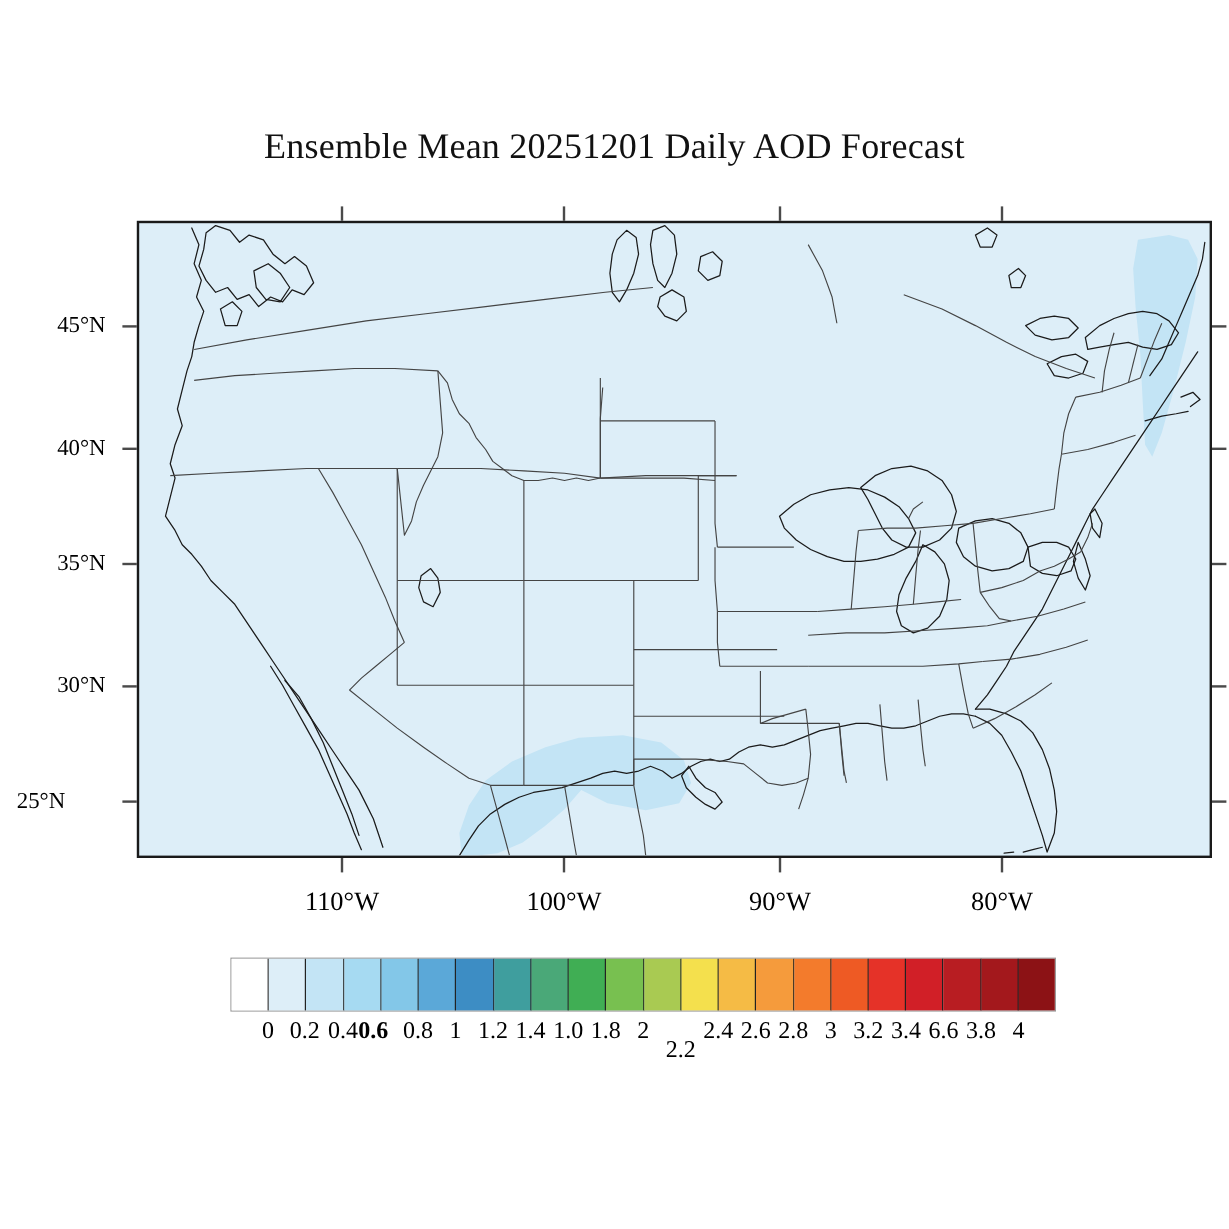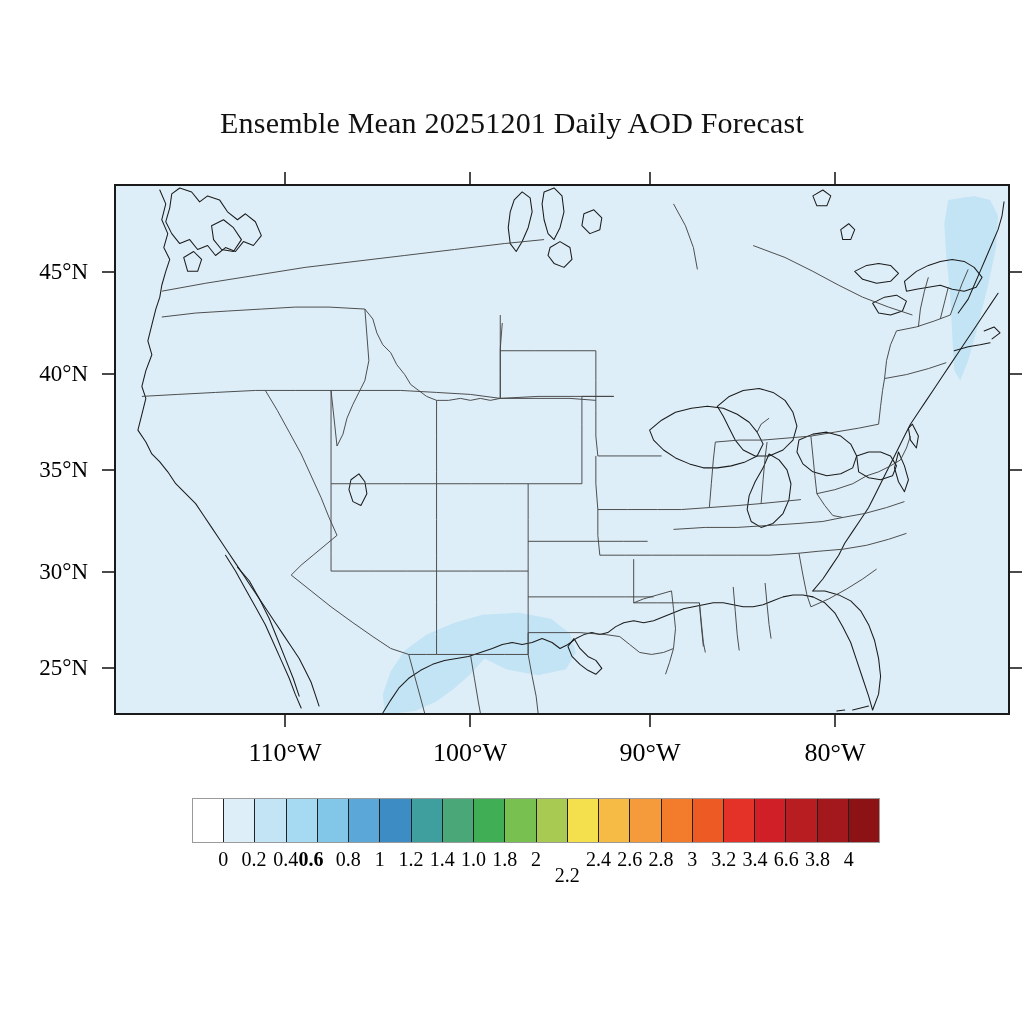--- a/index.html
+++ b/index.html
@@ -21,26 +21,26 @@
     border:2px solid #1a1a1a;box-sizing:border-box;
     background:#ddeef8;overflow:hidden;
   }
   #map-svg{display:block;width:100%;height:100%;}
 
   
   .tick-v{position:absolute;width:12px;height:2px;background:#4a4a4a;}
   .tick-h{position:absolute;width:2px;height:12px;background:#4a4a4a;}
 
   .lat-label{
-    position:absolute;right:1024px;text-align:right;font-size:23px;
+    position:absolute;right:1024px;text-align:right;font-size:19px;
     white-space:nowrap;transform:translateY(-50%);
   }
   .lat-label{right:auto;}
   .lon-label{
-    position:absolute;font-size:26px;white-space:nowrap;
+    position:absolute;font-size:22px;white-space:nowrap;
     transform:translateX(-50%);
   }
 
   
   #cbar-wrap{position:absolute;left:192px;top:798px;width:688px;height:45px;}
   #cbar{display:flex;width:100%;height:100%;
         border:1px solid #9a9a9a;box-sizing:border-box;}
   .cb-cell{flex:1 1 0;height:100%;border-right:1px solid #222;box-sizing:border-box;}
   .cb-cell:last-child{border-right:none;}
   #cbar-labels{position:absolute;left:192px;top:848px;width:688px;height:30px;}
@@ -283,21 +283,21 @@
     <div class="tick-v" style="left:102px;top:271px;"></div>
     <div class="tick-v" style="left:102px;top:373px;"></div>
     <div class="tick-v" style="left:102px;top:469px;"></div>
     <div class="tick-v" style="left:102px;top:571px;"></div>
     <div class="tick-v" style="left:102px;top:667px;"></div>
 
     <div class="lat-label" style="left:14px;top:272px;width:74px;text-align:right;">45°N</div>
     <div class="lat-label" style="left:14px;top:374px;width:74px;text-align:right;">40°N</div>
     <div class="lat-label" style="left:14px;top:470px;width:74px;text-align:right;">35°N</div>
     <div class="lat-label" style="left:14px;top:572px;width:74px;text-align:right;">30°N</div>
-    <div class="lat-label" style="left:14px;top:668px;width:74px;text-align:right;">25°N</div>
+    <div class="lat-label" style="left:14px;top:668px;width:74px;text-align:left;">25°N</div>
   </div>
 
   <div>
     <div class="tick-v" style="left:1010px;top:271px;"></div>
     <div class="tick-v" style="left:1010px;top:373px;"></div>
     <div class="tick-v" style="left:1010px;top:469px;"></div>
     <div class="tick-v" style="left:1010px;top:571px;"></div>
     <div class="tick-v" style="left:1010px;top:667px;"></div>
   </div>
 

